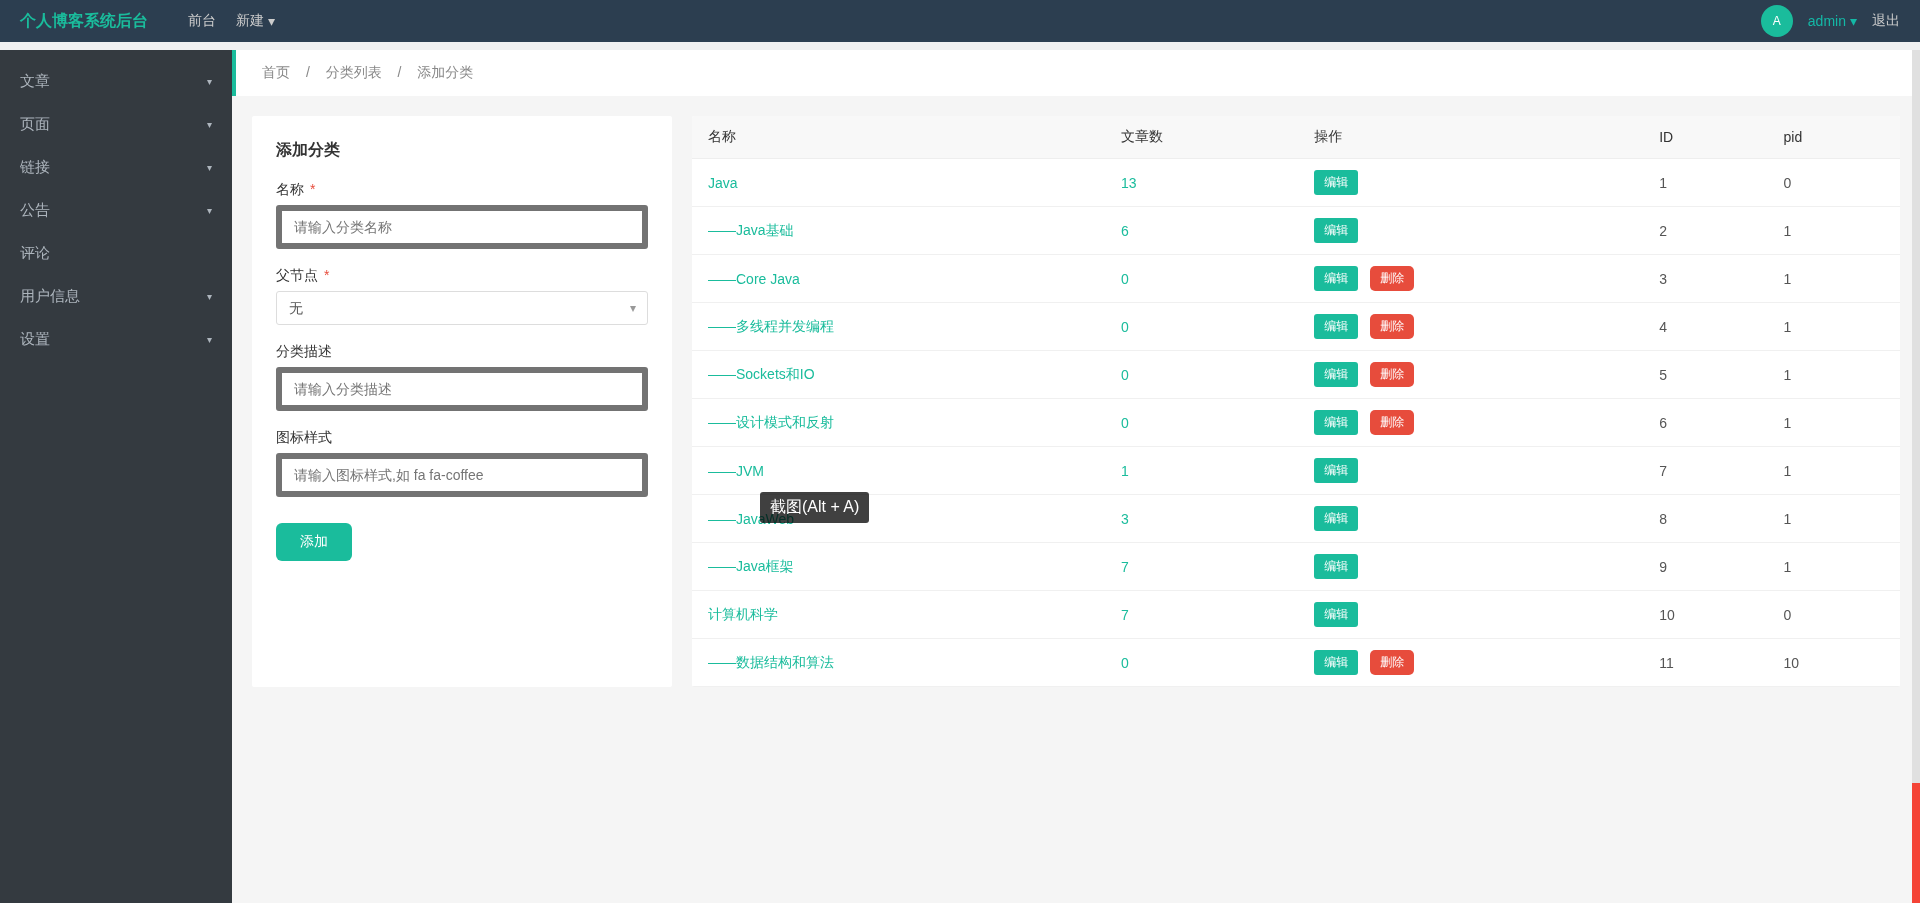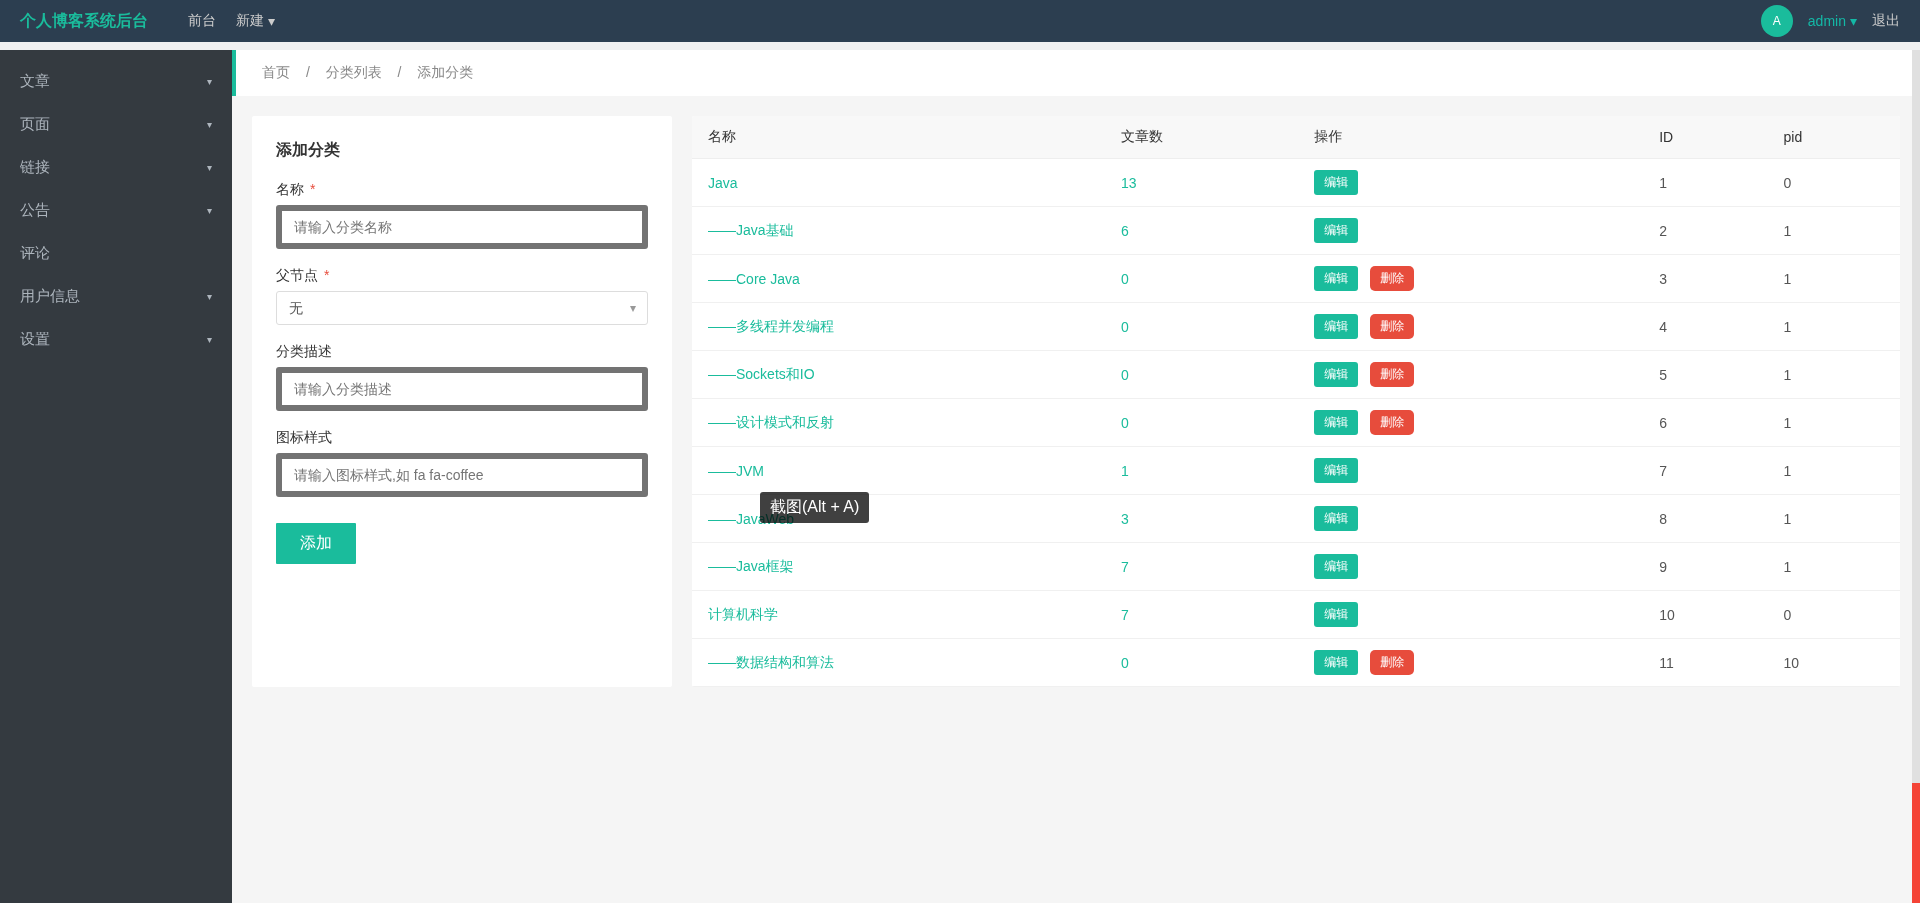--- a/index.html
+++ b/index.html
@@ -163,22 +163,22 @@
       transform: translateY(-50%);
       pointer-events: none;
       color: #999;
       font-size: 12px;
     }
     .btn-add {
       background: #1abc9c;
       color: #fff;
       border: none;
       padding: 10px 24px;
-      border-radius: 1px;
-      font-size: 16px;
+      border-radius: 6px;
+      font-size: 14px;
       cursor: pointer;
       margin-top: 8px;
     }
 
     
     .table-panel {
       flex: 1;
       background: #fff;
       border-radius: 2px;
       overflow: auto;

